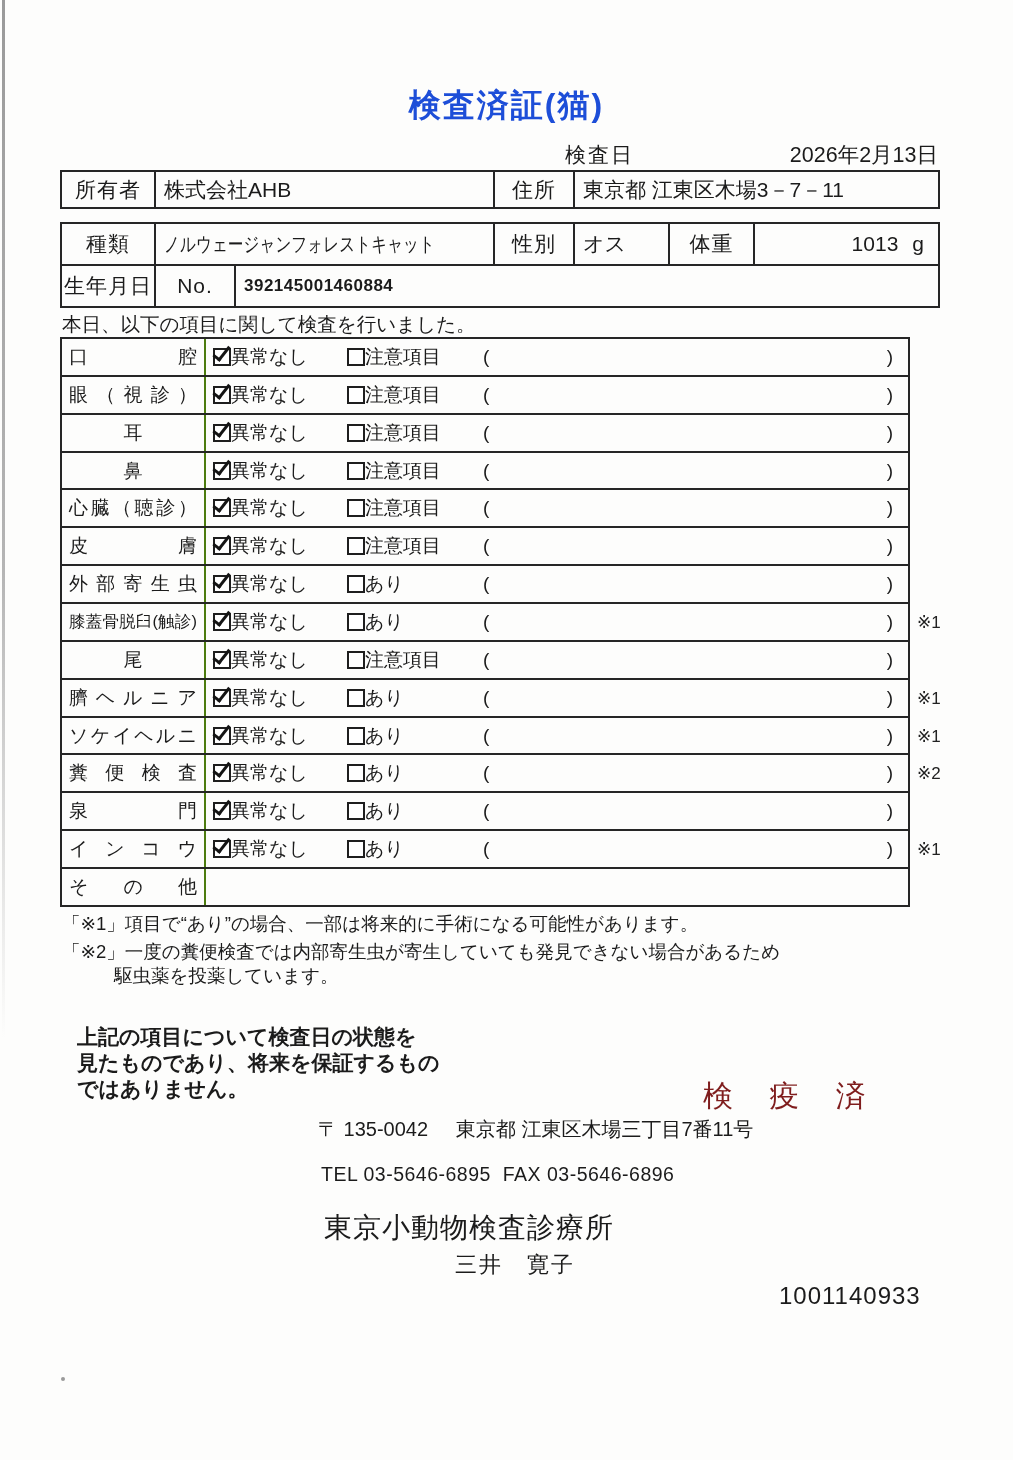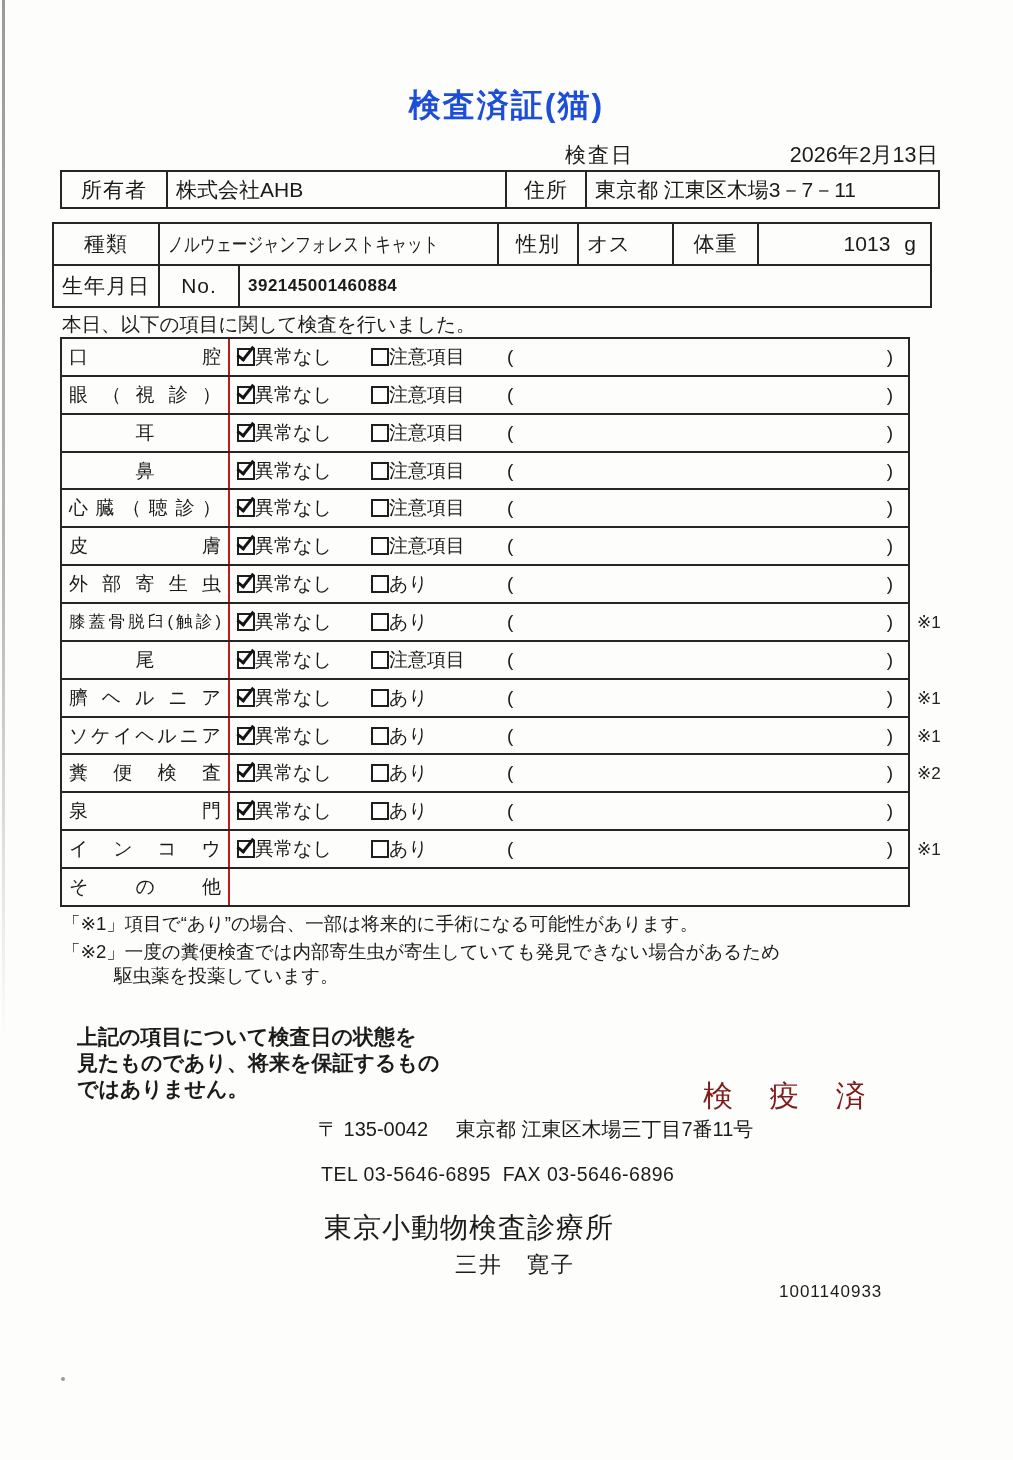--- a/index.html
+++ b/index.html
@@ -20,35 +20,35 @@
   .exam-date-value{left:788px;top:140px;width:150px;text-align:right;font-size:21.5px;}
   
   .tbl{box-sizing:border-box;border:2px solid #262626;display:flex;flex-direction:column;}
   .tr{display:flex;flex:1;border-bottom:2px solid #262626;min-height:0;position:relative;}
   .tr:last-child{border-bottom:none;}
   .td{box-sizing:border-box;border-right:2px solid #262626;display:flex;
     align-items:center;padding:0 8px;font-size:21px;overflow:visible;white-space:nowrap;}
   .td:last-child{border-right:none;text-align:center;}
   .td.lab{justify-content:center;letter-spacing:1px;}
   .t-owner{left:60px;top:170px;width:880px;height:39px;}
-  .t-animal{left:52px;top:222px;width:880px;height:86px;}
-  .w-lab1{width:106px;flex:none;}
+  .t-animal{left:60px;top:222px;width:880px;height:86px;}
+  .w-lab1{width:94px;flex:none;}
   .w-val1{width:339px;flex:none;}
   .w-lab2{width:80px;flex:none;}
   .w-val2{flex:1;}
   .w-sex{width:95px;flex:none;}
   .w-wlab{width:85px;flex:none;}
   .species{transform:scaleX(0.78);transform-origin:left center;font-size:20px;}
   .weight-cell{justify-content:flex-end;gap:14px;padding-right:14px;}
   .no-value{font-size:17px;letter-spacing:0.5px;font-weight:bold;}
   
   .intro{left:62px;top:311px;font-size:19.5px;}
   
   .t-checks{left:60px;top:337px;width:850px;height:570px;}
-  .tlabel{box-sizing:border-box;width:168px;flex:none;border-right:2px solid #b91c1c;
+  .tlabel{box-sizing:border-box;width:144px;flex:none;border-right:2px solid #4d7c0f;
     font-size:19px;padding:0 7px;display:block;line-height:35px;overflow:hidden;}
   .tlabel.justify{text-align:justify;text-align-last:justify;}
   .tlabel.center{text-align:center;}
   .tlabel.small{font-size:16.5px;}
   .tcontent{flex:1;position:relative;font-size:19px;}
   .tcontent .opt{position:absolute;top:50%;transform:translateY(-50%);white-space:nowrap;}
   .pos-opt1{left:25px;text-align:center;}
   .pos-opt2{left:159px;}
   .pos-po{left:277px;}
   .pos-pc{right:15px;}
@@ -64,21 +64,21 @@
   .fn2{left:62px;top:939px;font-size:18.5px;}
   .fn3{left:114px;top:963px;font-size:18.5px;}
   
   .disclaimer{left:62px;top:1024px;font-size:21px;line-height:26px;font-weight:600;margin-left:15px;}
   .stamp{left:703px;top:1076px;font-size:30px;letter-spacing:14px;font-weight:500;color:#7f1d1d;}
   
   .postal{left:318px;top:1116px;font-size:20px;white-space:pre;}
   .telfax{left:321px;top:1163px;font-size:19.5px;white-space:pre;letter-spacing:0.5px;}
   .clinic-name{left:324px;top:1209px;font-size:28px;font-weight:500;letter-spacing:1px;}
   .vet-name{left:455px;top:1250px;font-size:22px;letter-spacing:2px;}
-  .doc-number{left:779px;top:1282px;font-size:17px;letter-spacing:1px;}
+  .doc-number{left:779px;top:1282px;font-size:24px;letter-spacing:1px;}
 </style>
 </head>
 <body>
 
 <div class="sheet">
 
   <div class="abs scan-edge"></div>
   <div class="abs scan-dot"></div>
 
   <div class="abs doc-title">検査済証(猫)</div>

